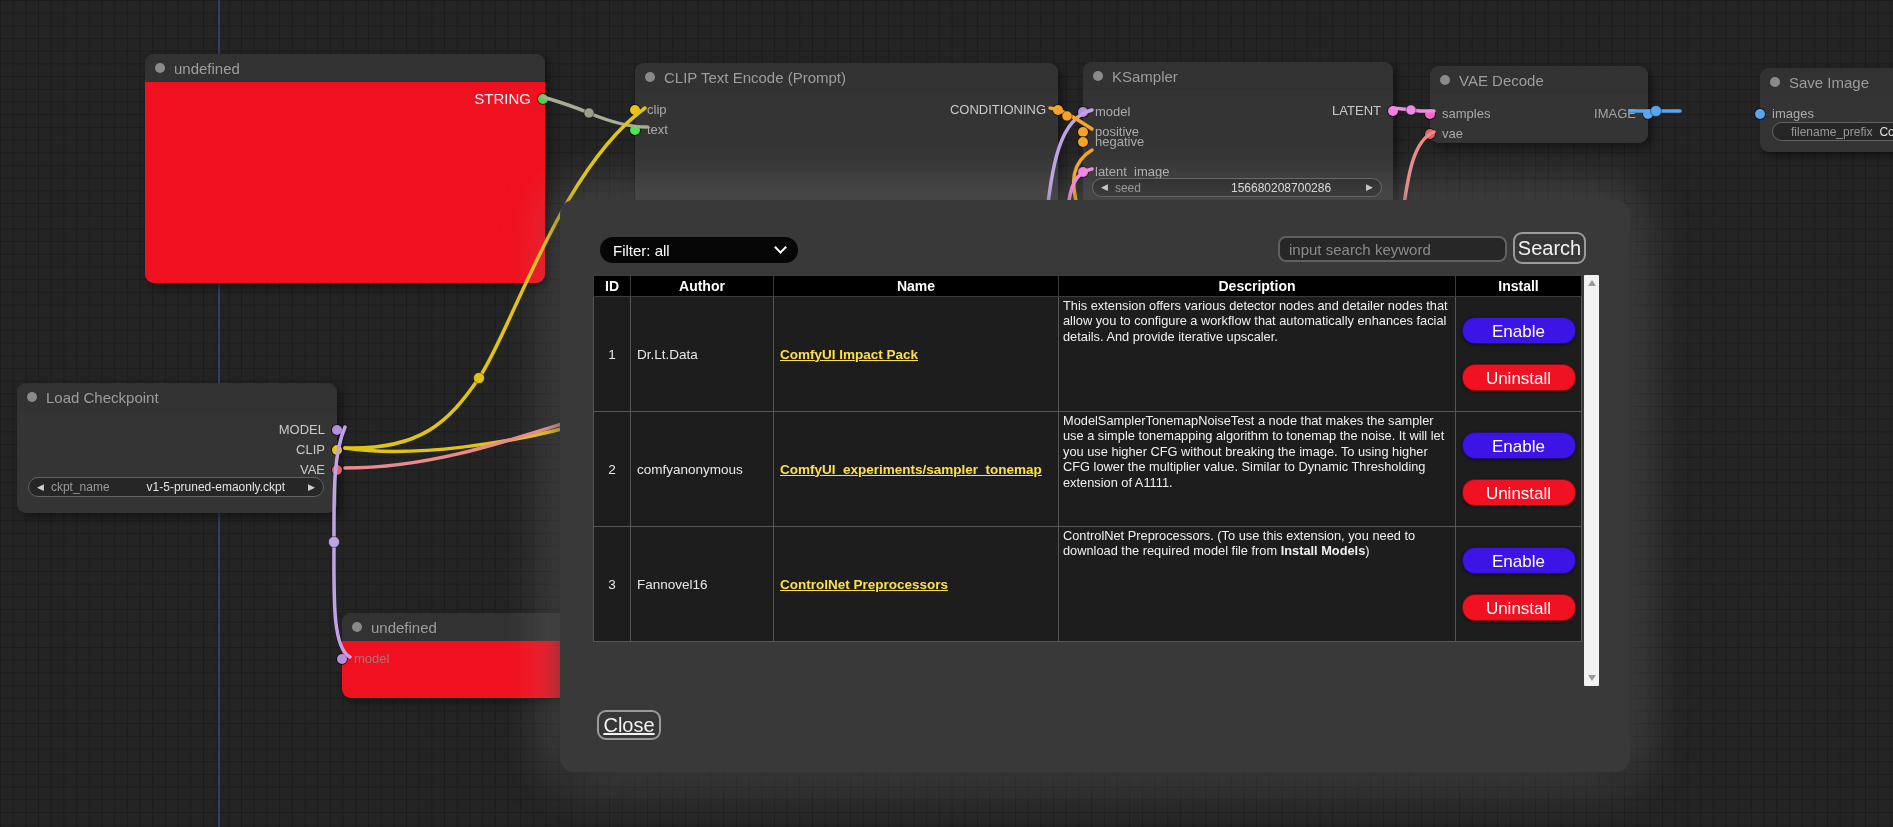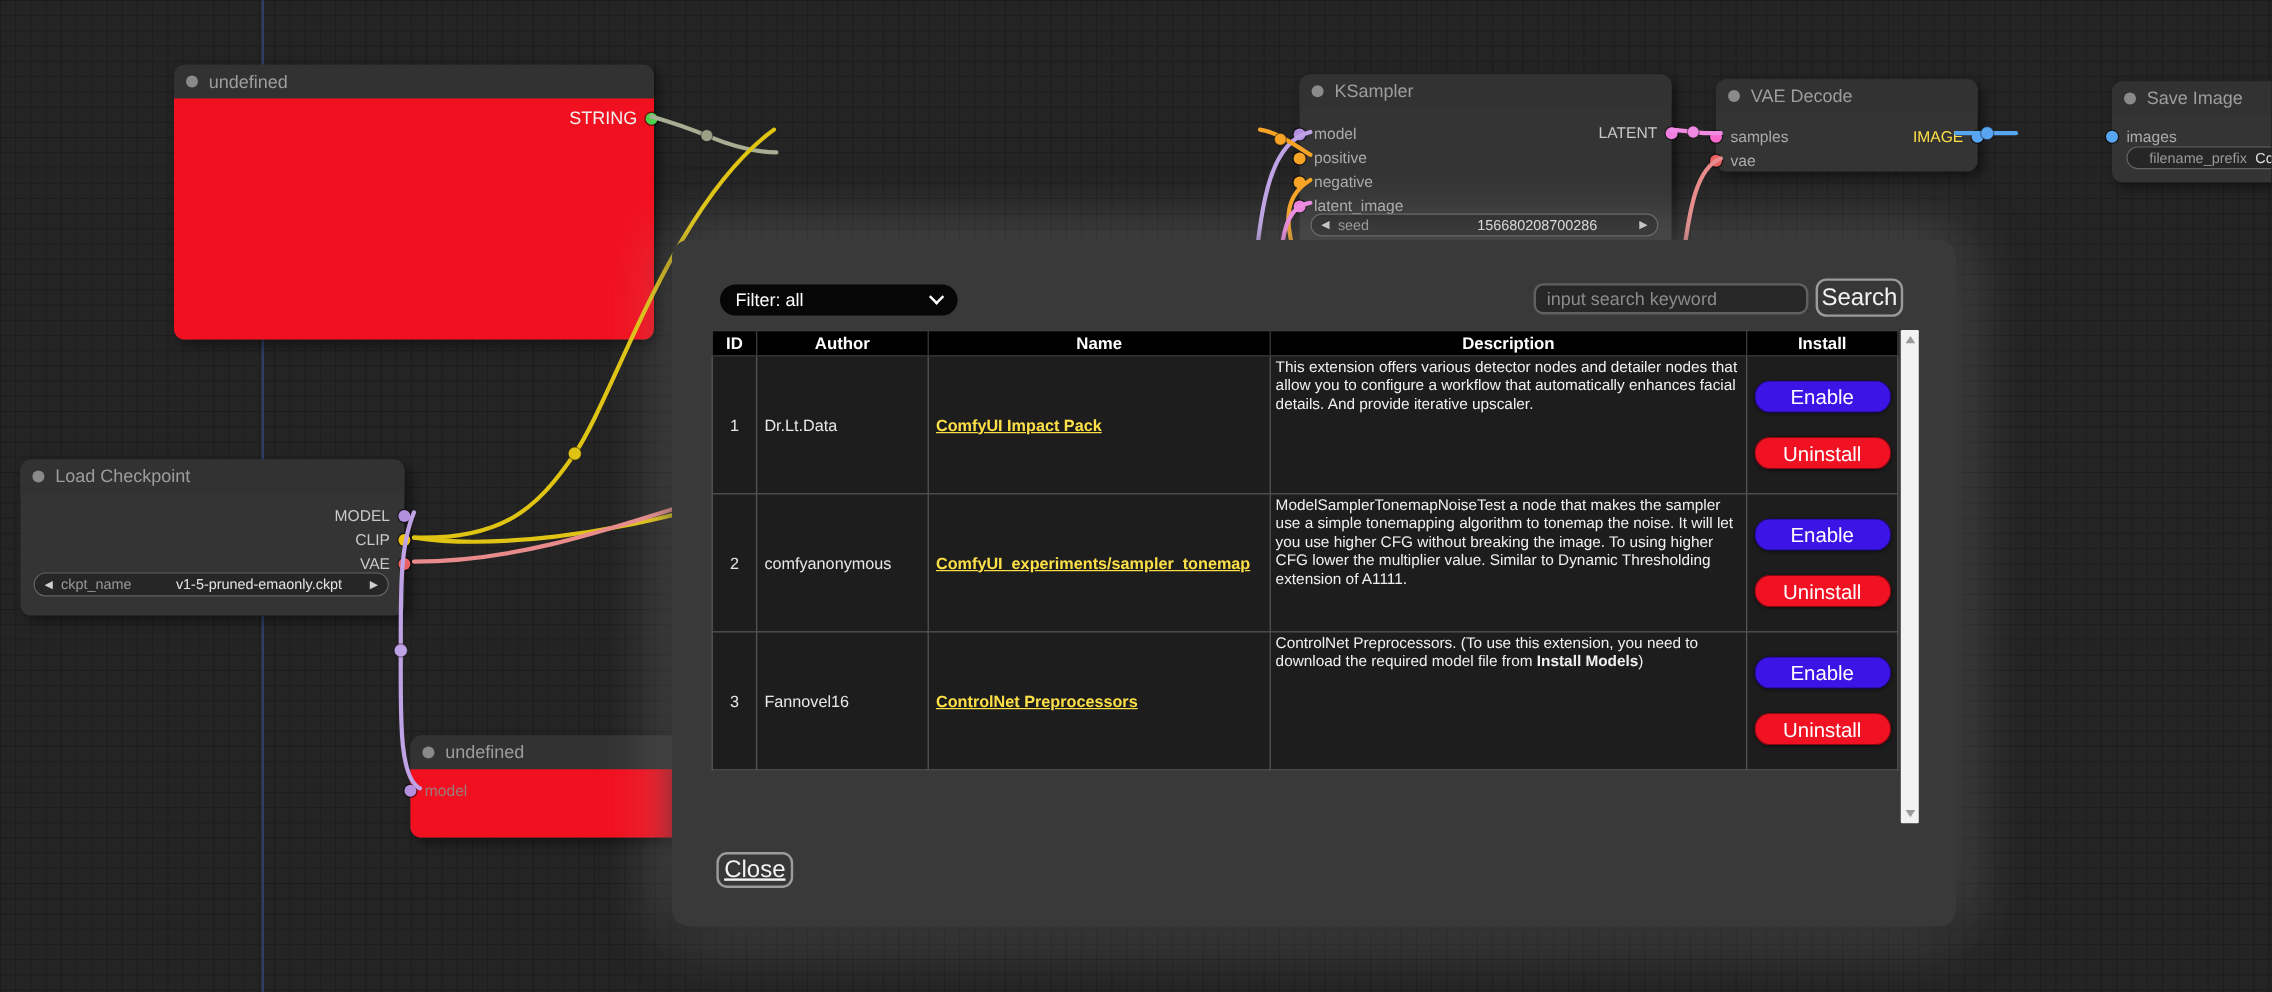--- a/index.html
+++ b/index.html
@@ -73,35 +73,53 @@
       <span class="tdot"></span>
       <span>undefined</span>
     </div>
     <div class="red-body" style="top:28px;height:201px;"></div>
     <div class="port out" style="top:36px;right:4px;color:#f0f0f0;font-size:15px;">
       <span>STRING</span>
       <span class="pdot" style="background:#4bd14b;margin-right:-7px;"></span>
     </div>
   </div>
 
+  <div class="node" style="left:635px;top:63px;width:423px;height:150px;">
+    <div class="node-title">
+      <span class="tdot"></span>
+      <span>CLIP Text Encode (Prompt)</span>
+    </div>
+    <div class="port" style="top:39px;left:-5px;">
+      <span class="pdot" style="background:#edc211;"></span>
+      <span>clip</span>
+    </div>
+    <div class="port" style="top:59px;left:-5px;">
+      <span class="pdot" style="background:#50e650;"></span>
+      <span>text</span>
+    </div>
+    <div class="port out" style="top:39px;right:-5px;color:#c9c9c9;">
+      <span>CONDITIONING</span>
+      <span class="pdot" style="background:#f7a325;"></span>
+    </div>
+  </div>
 
   <div class="node" style="left:1083px;top:62px;width:310px;height:150px;">
     <div class="node-title">
       <span class="tdot"></span>
       <span>KSampler</span>
     </div>
     <div class="port" style="top:42px;left:-5px;">
       <span class="pdot" style="background:#b48fdd;"></span>
       <span>model</span>
     </div>
     <div class="port" style="top:62px;left:-5px;">
       <span class="pdot" style="background:#f7a325;"></span>
       <span>positive</span>
     </div>
-    <div class="port" style="top:82px;left:-5px;">
+    <div class="port" style="top:72px;left:-5px;">
       <span class="pdot" style="background:#f7a325;"></span>
       <span>negative</span>
     </div>
     <div class="port" style="top:102px;left:-5px;">
       <span class="pdot" style="background:#f080e0;"></span>
       <span>latent_image</span>
     </div>
     <div class="port out" style="top:41px;right:-5px;color:#c9c9c9;">
       <span>LATENT</span>
       <span class="pdot" style="background:#f080e0;"></span>
@@ -120,21 +138,21 @@
       <span>VAE Decode</span>
     </div>
     <div class="port" style="top:40px;left:-5px;">
       <span class="pdot" style="background:#f668cc;"></span>
       <span>samples</span>
     </div>
     <div class="port" style="top:60px;left:-5px;">
       <span class="pdot" style="background:#e96060;"></span>
       <span>vae</span>
     </div>
-    <div class="port out" style="top:40px;right:-5px;color:#fde047;">
+    <div class="port out" style="top:40px;right:-5px;color:#a3a3a3;">
       <span>IMAGE</span>
       <span class="pdot" style="background:#58a5f2;"></span>
     </div>
   </div>
 
   <div class="node" style="left:1760px;top:68px;width:196px;height:84px;">
     <div class="node-title">
       <span class="tdot"></span>
       <span>Save Image</span>
     </div>

